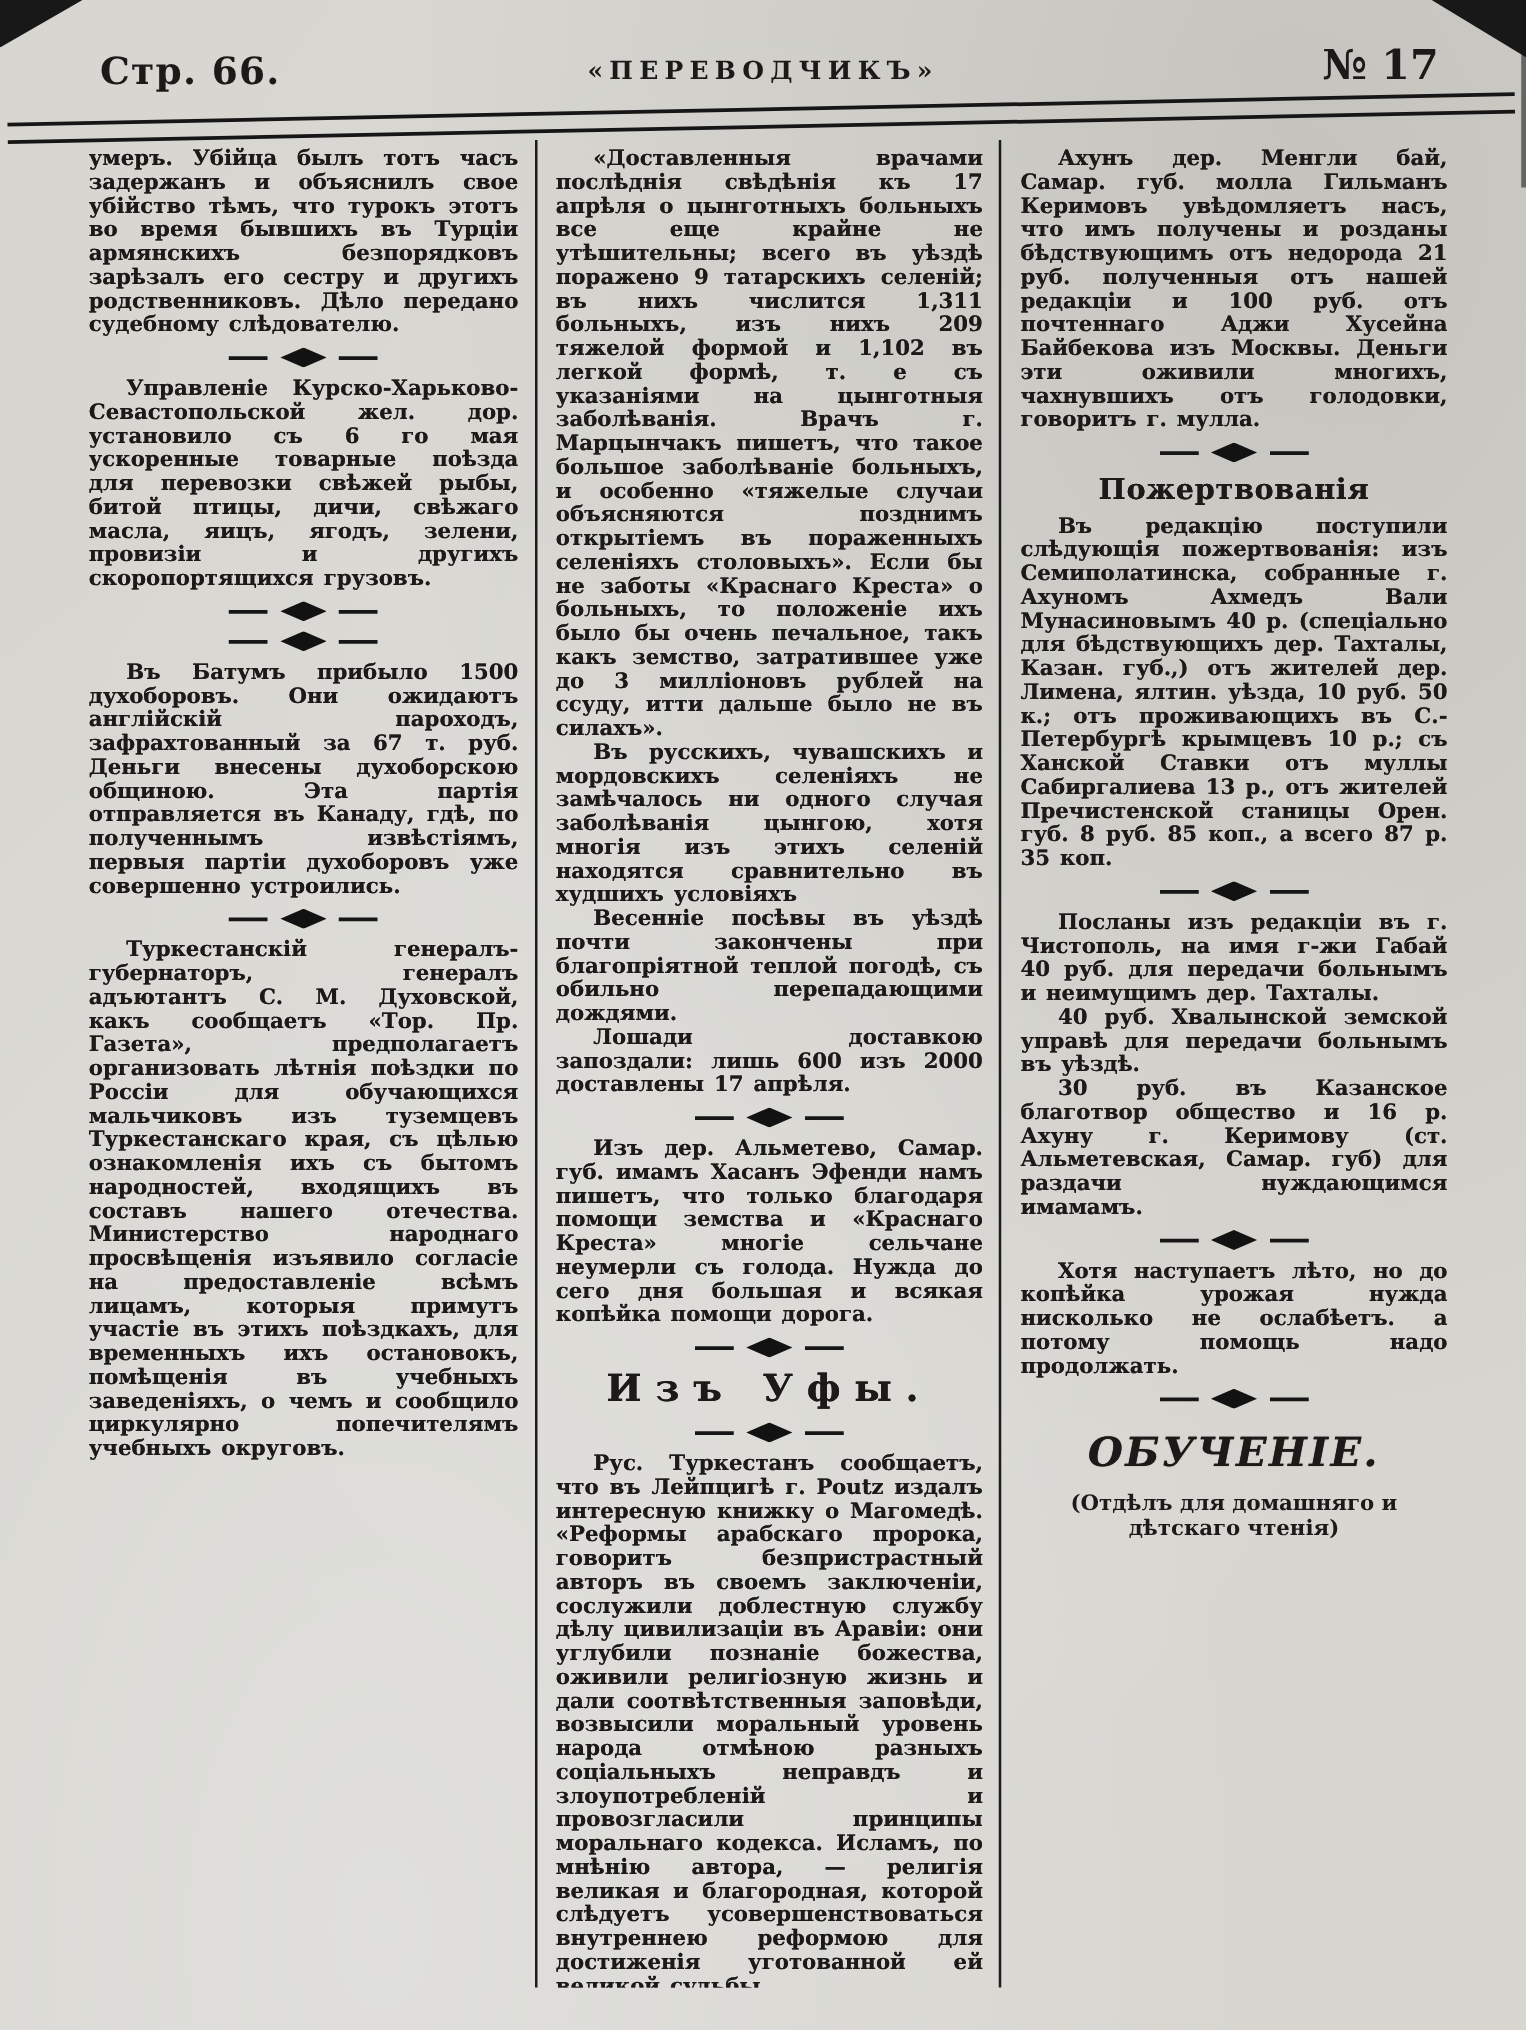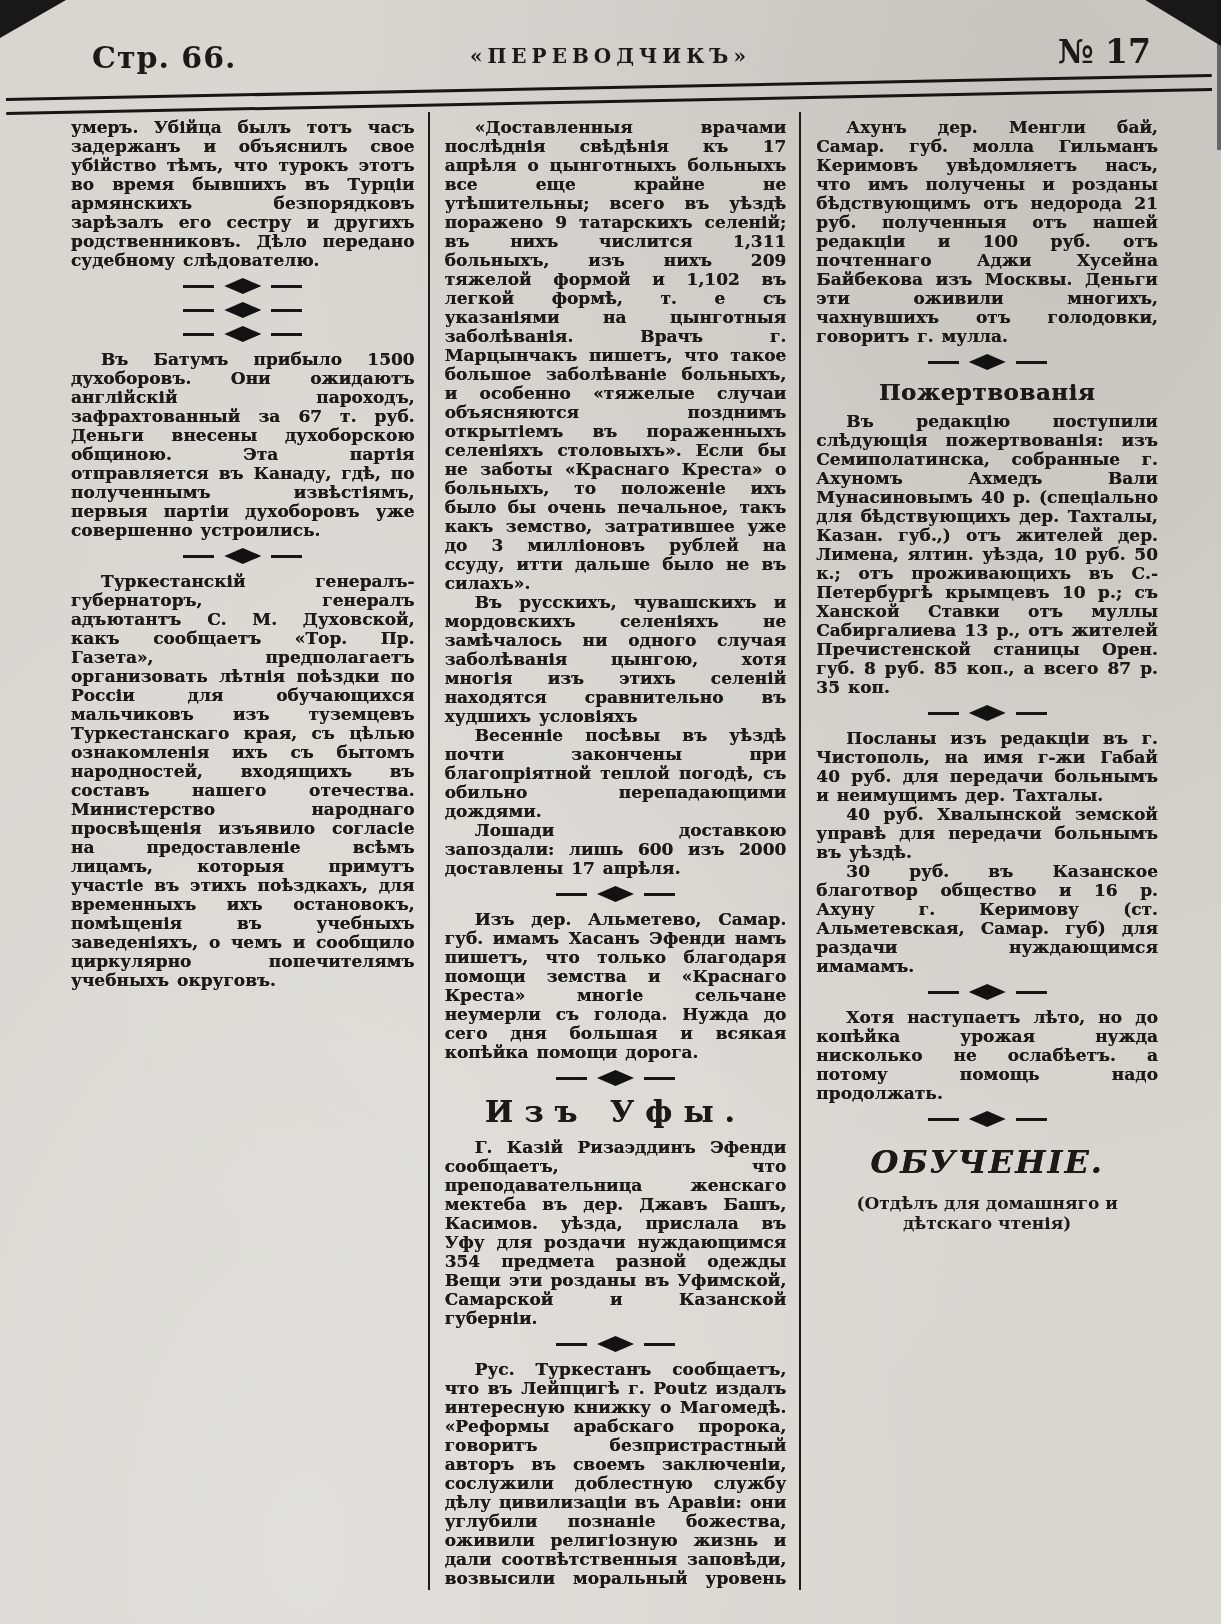--- a/index.html
+++ b/index.html
@@ -18,21 +18,21 @@
   }
   
   .corner-tl{position:absolute;top:0;left:0;width:66px;height:38px;background:#181818;
     clip-path:polygon(0 0,100% 0,0 100%);}
   .corner-tr{position:absolute;top:0;right:0;width:86px;height:46px;background:#181818;
     clip-path:polygon(12% 0,100% 0,100% 100%);}
   .edge-r{position:absolute;top:0;right:0;width:4px;height:150px;background:rgba(20,20,20,.55);}
 
   
   .header{position:absolute;top:26px;left:0;right:0;height:70px;}
-  .page-label{position:absolute;left:92px;top:14px;font-size:30px;font-weight:bold;letter-spacing:1px;}
+  .page-label{position:absolute;left:80px;top:14px;font-size:30px;font-weight:bold;letter-spacing:1px;}
   .masthead{position:absolute;left:0;right:0;top:18px;text-align:center;font-size:20px;
     font-weight:bold;letter-spacing:5px;}
   .issue-label{position:absolute;right:70px;top:6px;font-size:33px;font-weight:bold;}
 
   .rule{position:absolute;left:6px;top:86px;width:1206px;height:11px;
     border-top:3px solid #161616;border-bottom:3px solid #161616;
     transform:rotate(-1.15deg);}
 
   
   .content{position:absolute;top:112px;left:56px;right:50px;bottom:34px;
@@ -75,20 +75,21 @@
   <div class="rule"></div>
 
   <div class="content">
     <div class="column col-1">
         <p class="para no-indent">умеръ. Убійца былъ тотъ часъ задержанъ и объяснилъ свое убійство тѣмъ, что турокъ этотъ во время бывшихъ въ Турціи армянскихъ безпорядковъ зарѣзалъ его сестру и другихъ родственниковъ. Дѣло передано судебному слѣдователю.</p>
         <div class="sep">
           <span class="sep-dash"></span>
           <span class="sep-diamond"></span>
           <span class="sep-dash"></span>
         </div>
+        <p class="para">Управленіе Курско-Харьково-Севастопольской жел. дор. установило съ 6 го мая ускоренные товарные поѣзда для перевозки свѣжей рыбы, битой птицы, дичи, свѣжаго масла, яицъ, ягодъ, зелени, провизіи и другихъ скоропортящихся грузовъ.</p>
         <div class="sep">
           <span class="sep-dash"></span>
           <span class="sep-diamond"></span>
           <span class="sep-dash"></span>
         </div>
         <div class="sep">
           <span class="sep-dash"></span>
           <span class="sep-diamond"></span>
           <span class="sep-dash"></span>
         </div>
@@ -110,21 +111,20 @@
           <span class="sep-diamond"></span>
           <span class="sep-dash"></span>
         </div>
         <p class="para">Изъ дер. Альметево, Самар. губ. имамъ Хасанъ Эфенди намъ пишетъ, что только благодаря помощи земства и «Краснаго Креста» многіе сельчане неумерли съ голода. Нужда до сего дня большая и всякая копѣйка помощи дорога.</p>
         <div class="sep">
           <span class="sep-dash"></span>
           <span class="sep-diamond"></span>
           <span class="sep-dash"></span>
         </div>
         <h2 class="headline display">Изъ Уфы.</h2>
-        <p class="para">Г. Казій Ризаэддинъ Эфенди сообщаетъ, что преподавательница женскаго мектеба въ дер. Джавъ Башъ, Касимов. уѣзда, прислала въ Уфу для роздачи нуждающимся 354 предмета разной одежды Вещи эти розданы въ Уфимской, Самарской и Казанской губерніи.</p>
         <div class="sep">
           <span class="sep-dash"></span>
           <span class="sep-diamond"></span>
           <span class="sep-dash"></span>
         </div>
         <p class="para">Рус. Туркестанъ сообщаетъ, что въ Лейпцигѣ г. Poutz издалъ интересную книжку о Магомедѣ. «Реформы арабскаго пророка, говоритъ безпристрастный авторъ въ своемъ заключеніи, сослужили доблестную службу дѣлу цивилизаціи въ Аравіи: они углубили познаніе божества, оживили религіозную жизнь и дали соотвѣтственныя заповѣди, возвысили моральный уровень народа отмѣною разныхъ соціальныхъ неправдъ и злоупотребленій и провозгласили принципы моральнаго кодекса. Исламъ, по мнѣнію автора, — религія великая и благородная, которой слѣдуетъ усовершенствоваться внутреннею реформою для достиженія уготованной ей великой судьбы.</p>
       </div>
     <div class="column col-3">
         <p class="para">Ахунъ дер. Менгли бай, Самар. губ. молла Гильманъ Керимовъ увѣдомляетъ насъ, что имъ получены и розданы бѣдствующимъ отъ недорода 21 руб. полученныя отъ нашей редакціи и 100 руб. отъ почтеннаго Аджи Хусейна Байбекова изъ Москвы. Деньги эти оживили многихъ, чахнувшихъ отъ голодовки, говоритъ г. мулла.</p>
         <div class="sep">

